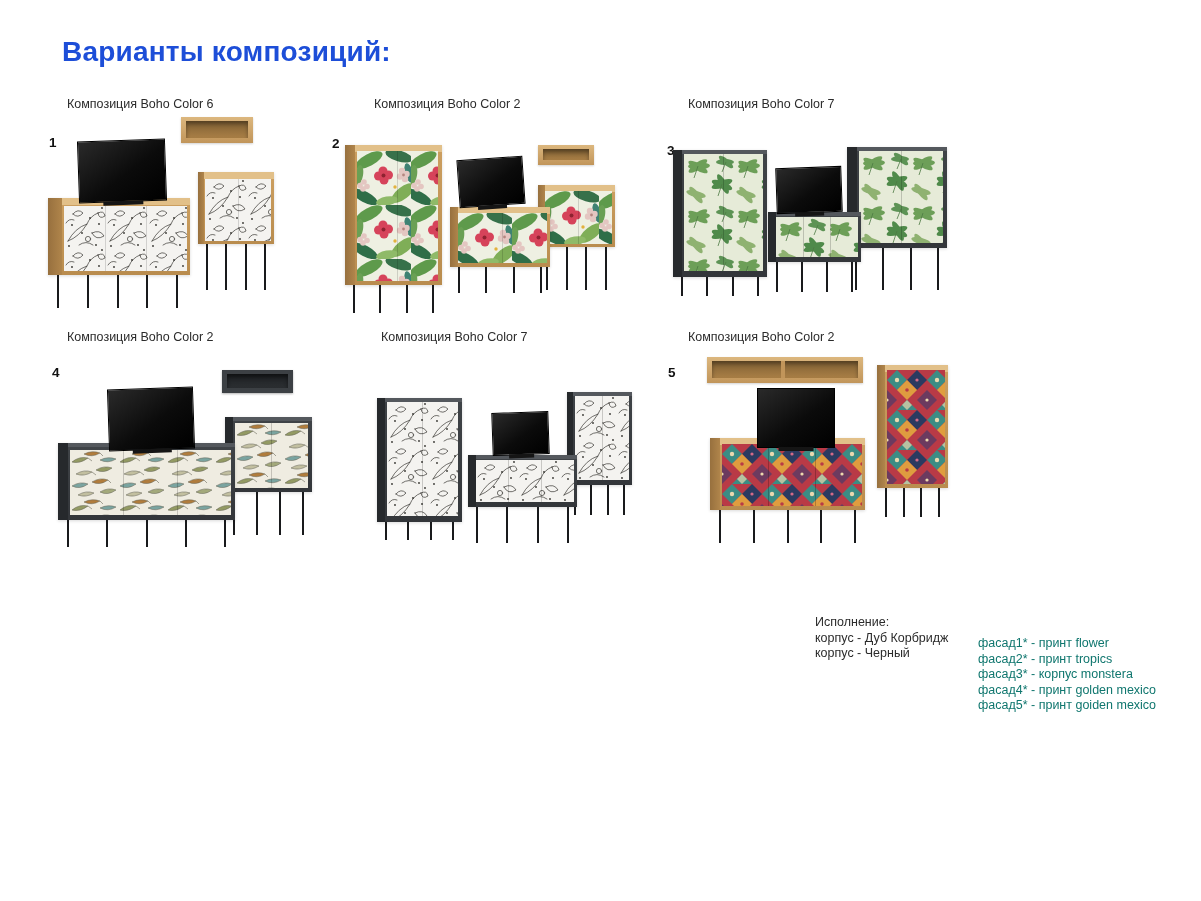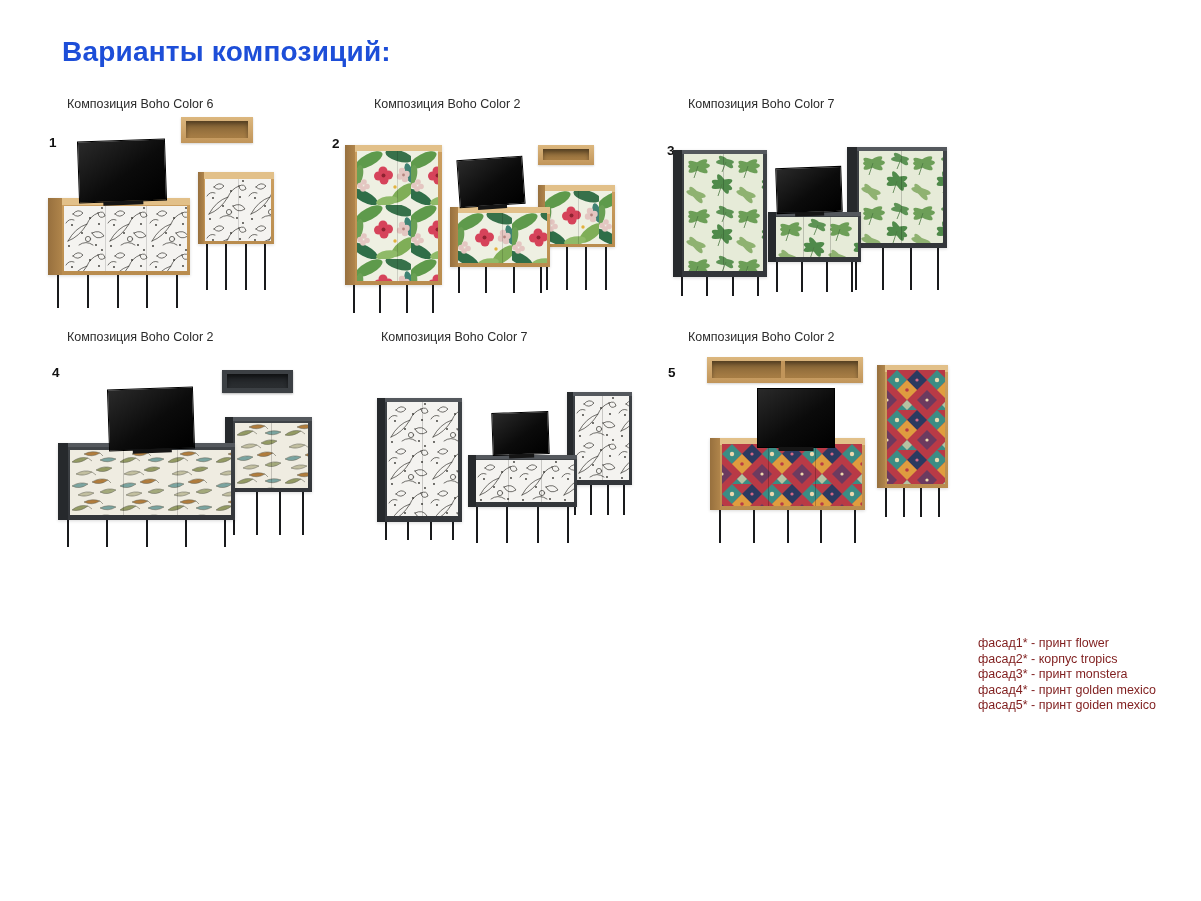--- a/index.html
+++ b/index.html
@@ -32,21 +32,21 @@
   .cab.dark { background:linear-gradient(180deg,#54585d 0,#54585d 4px,#3f4347 4px,#33363a 100%); }
   .cab.dark .side { position:absolute; left:0; top:0; bottom:0; background:#26292c; }
   .front { position:absolute; display:block; box-shadow:inset 0 0 0 1px rgba(0,0,0,.14); }
 
   
   .legs { position:absolute; display:flex; justify-content:space-between; }
   .legs i { display:block; width:2px; background:#191a1c; }
 
   
   .legend-left  { position:absolute; left:815px; top:615px; font-size:12.5px; line-height:15.6px; color:#2b2b2b; }
-  .legend-right { position:absolute; left:978px; top:636px; font-size:12.5px; line-height:15.6px; color:#7f1d1d; }
+  .legend-right { position:absolute; left:978px; top:636px; font-size:12.5px; line-height:15.6px; color:#0f766e; }
   .legend-left div, .legend-right div { white-space:nowrap; }
 </style>
 </head>
 <body>
 
 <svg width="0" height="0" style="position:absolute" aria-hidden="true">
   <defs>
     <pattern id="pat-flower" width="42" height="42" patternUnits="userSpaceOnUse">
       <rect width="42" height="42" fill="#f4f3f0"></rect>
       <g fill="none" stroke="#35342f" stroke-width="0.7" stroke-linecap="round">
@@ -422,21 +422,26 @@
         <i></i>
         <i></i>
         <i></i>
         <i></i>
       </div>
     <div class="tv" style="left:102px;top:38px;width:76px;height:58px">
         <div class="base"></div>
       </div>
   </div>
 
+  <div class="legend-left">
+    <div>Исполнение:</div>
+    <div>корпус - Дуб Корбридж</div>
+    <div>корпус - Черный</div>
+  </div>
   <div class="legend-right">
     <div>фасад1* - принт flower</div>
-    <div>фасад2* - корпус tropics</div>
-    <div>фасад3* - принт monstera</div>
+    <div>фасад2* - принт tropics</div>
+    <div>фасад3* - корпус monstera</div>
     <div>фасад4* - принт golden mexico</div>
     <div>фасад5* - принт goiden mexico</div>
   </div>
 
 </div>
 
 </body></html>

